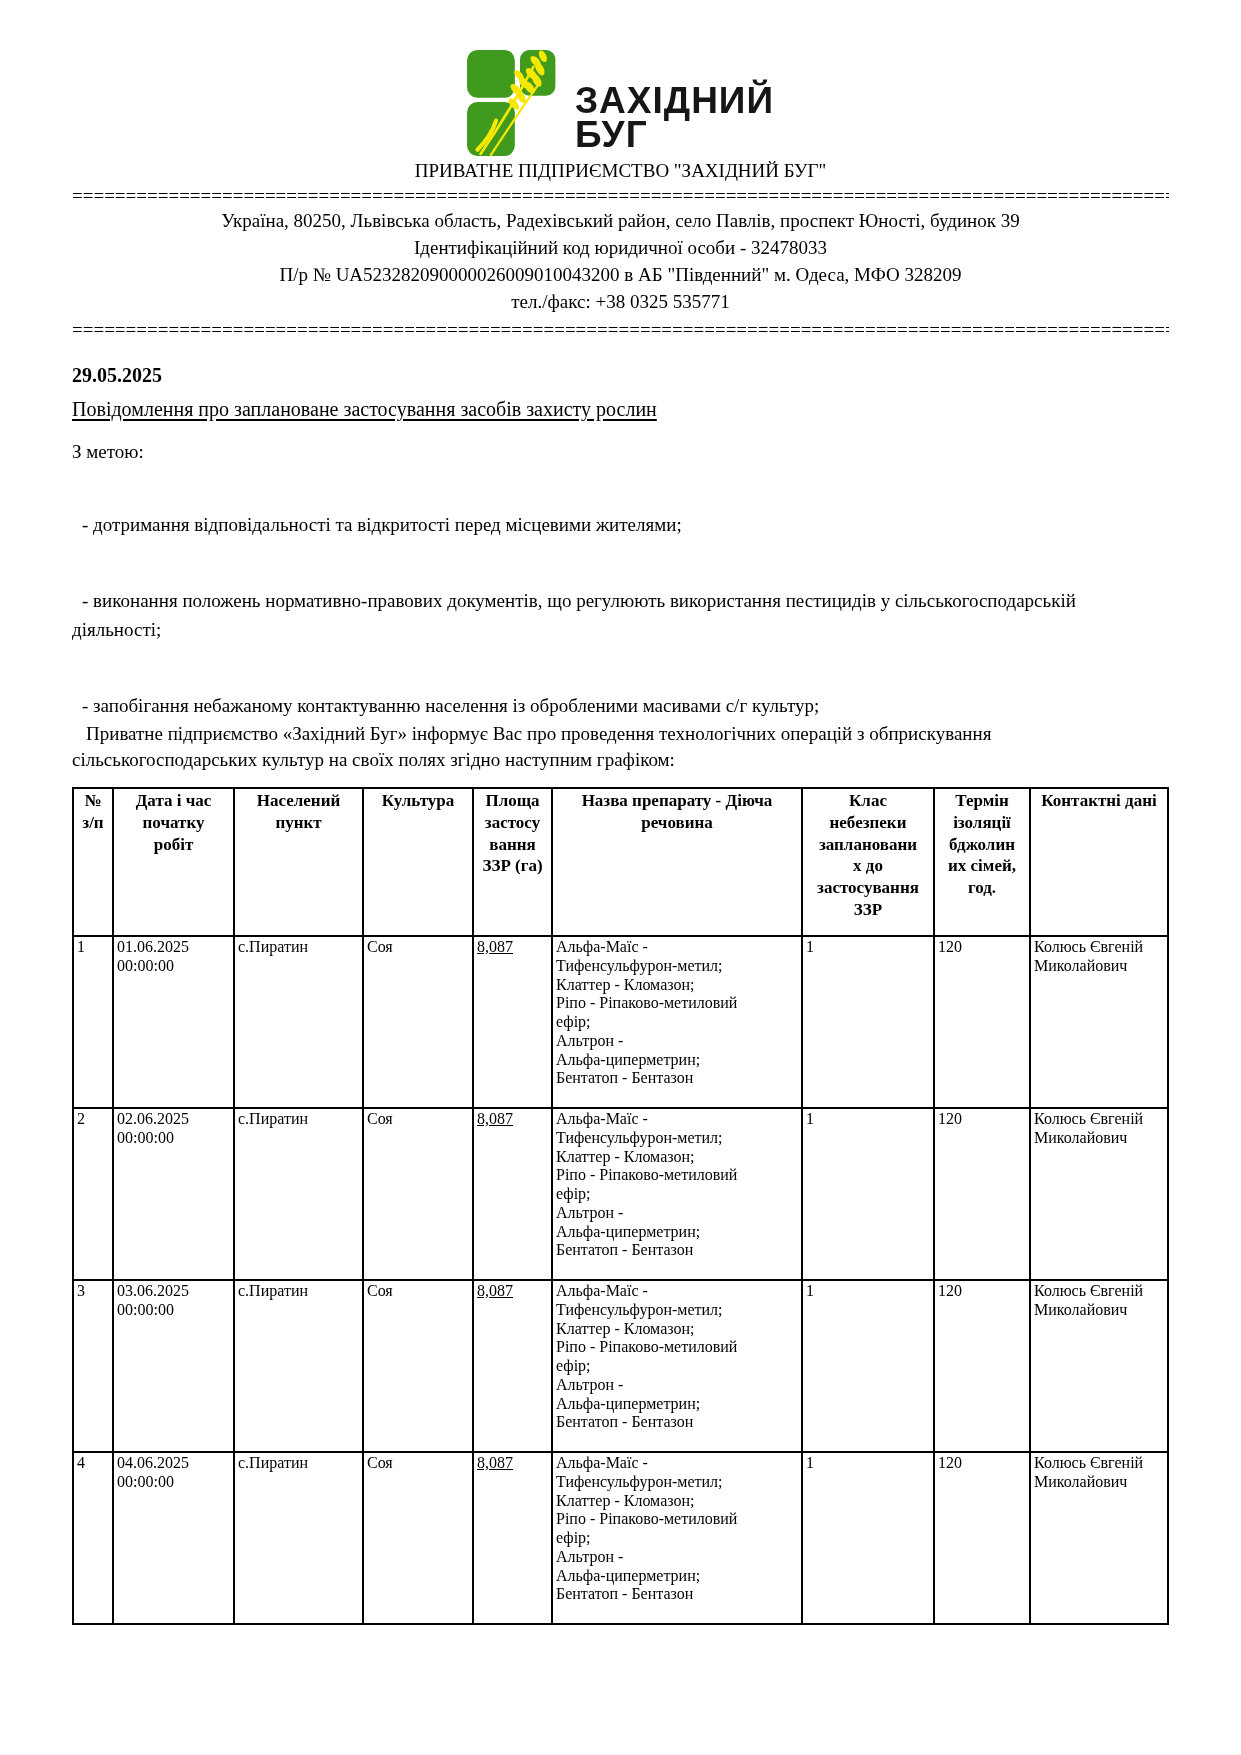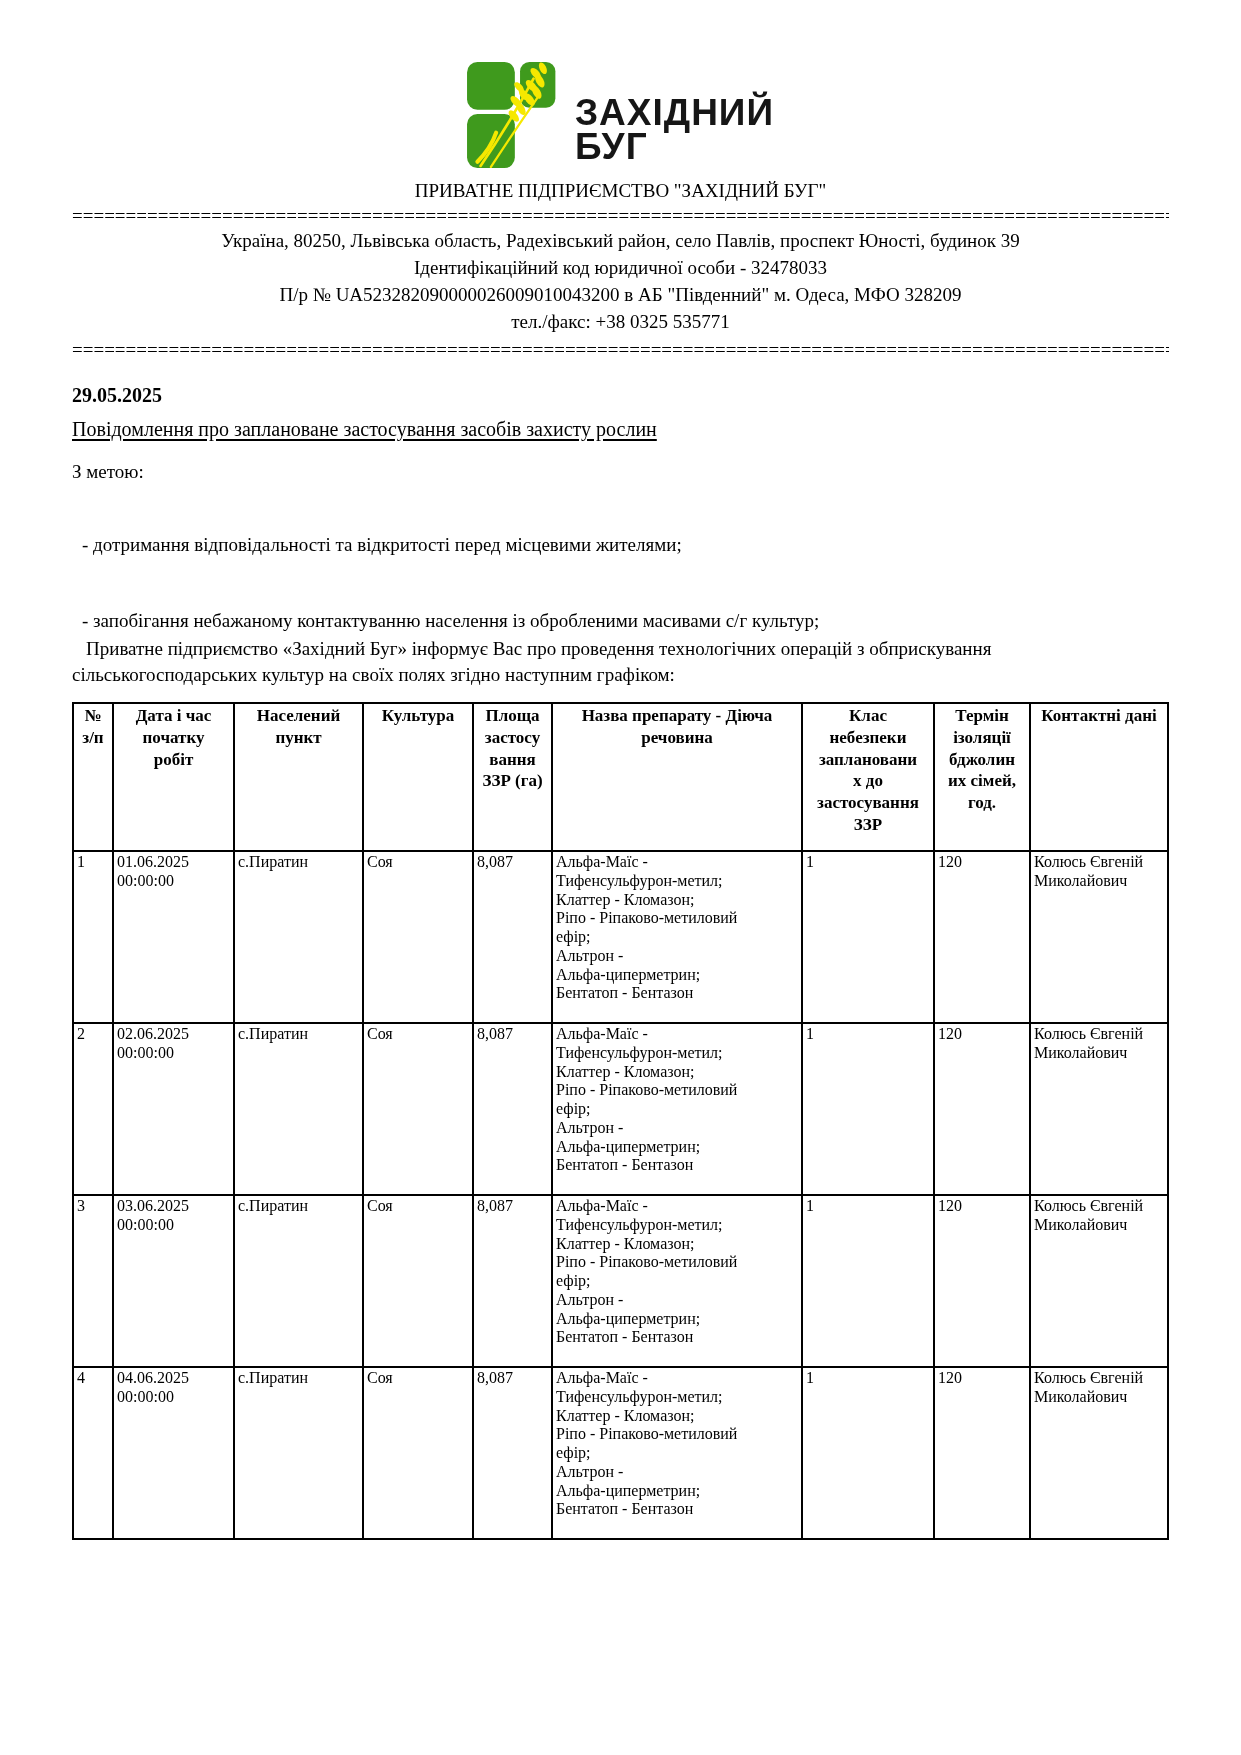--- a/index.html
+++ b/index.html
@@ -11,21 +11,21 @@
     padding: 50px 72px 40px 72px;
     background: #ffffff;
     color: #000000;
     font-family: "Liberation Serif", serif;
   }
   
   .logo-block {
     display: flex;
     align-items: flex-end;
     width: fit-content;
-    margin: 12px auto;
+    margin: 0 auto;
     gap: 4px;
   }
   .logo-icon { display: block; }
   .logo-text {
     font-family: "Liberation Sans", sans-serif;
     font-weight: bold;
     font-size: 37px;
     line-height: 0.92;
     letter-spacing: 1px;
     color: #161616;
@@ -78,21 +78,21 @@
     text-align: center;
   }
   table.schedule td {
     font-size: 16px;
     line-height: 1.17;
     text-align: left;
   }
   table.schedule thead tr { height: 148px; }
   table.schedule tbody tr { height: 172px; }
   td.c-num   { text-align: right; padding-right: 2px; }
-  td.c-area  { text-align: right; padding-right: 5px; }
+  td.c-area  { text-align: right; padding-right: 5px; text-decoration: underline; }
   td.c-hours { text-align: right; padding-right: 5px; }
 </style>
 </head>
 <body>
 
 <div class="page">
 
   <div class="logo-block">
     <svg class="logo-icon" width="104" height="106" viewBox="0 0 100 102" xmlns="http://www.w3.org/2000/svg">
       <rect x="0" y="0" width="46" height="46" rx="10" fill="#3f9a1d"></rect>
@@ -135,20 +135,21 @@
   <div class="sep">==========================================================================================================================</div>
 
   <div class="date-line">29.05.2025</div>
 
   <div class="doc-title">
     <span>Повідомлення про заплановане застосування засобів захисту рослин</span>
   </div>
 
   <div class="purpose-intro">З метою:</div>
   <div class="purpose">- дотримання відповідальності та відкритості перед місцевими жителями;</div>
+  <div class="purpose">- виконання положень нормативно-правових документів, що регулюють використання пестицидів у сільськогосподарській діяльності;</div>
   <div class="purpose">- запобігання небажаному контактуванню населення із обробленими масивами с/г культур;</div>
 
   <div class="announce">Приватне підприємство «Західний Буг» інформує Вас про проведення технологічних операцій з обприскування сільськогосподарських культур на своїх полях згідно наступним графіком:</div>
 
   <table class="schedule">
     <colgroup>
       <col style="width:40px">
         <col style="width:121px">
         <col style="width:129px">
       <col style="width:110px">

